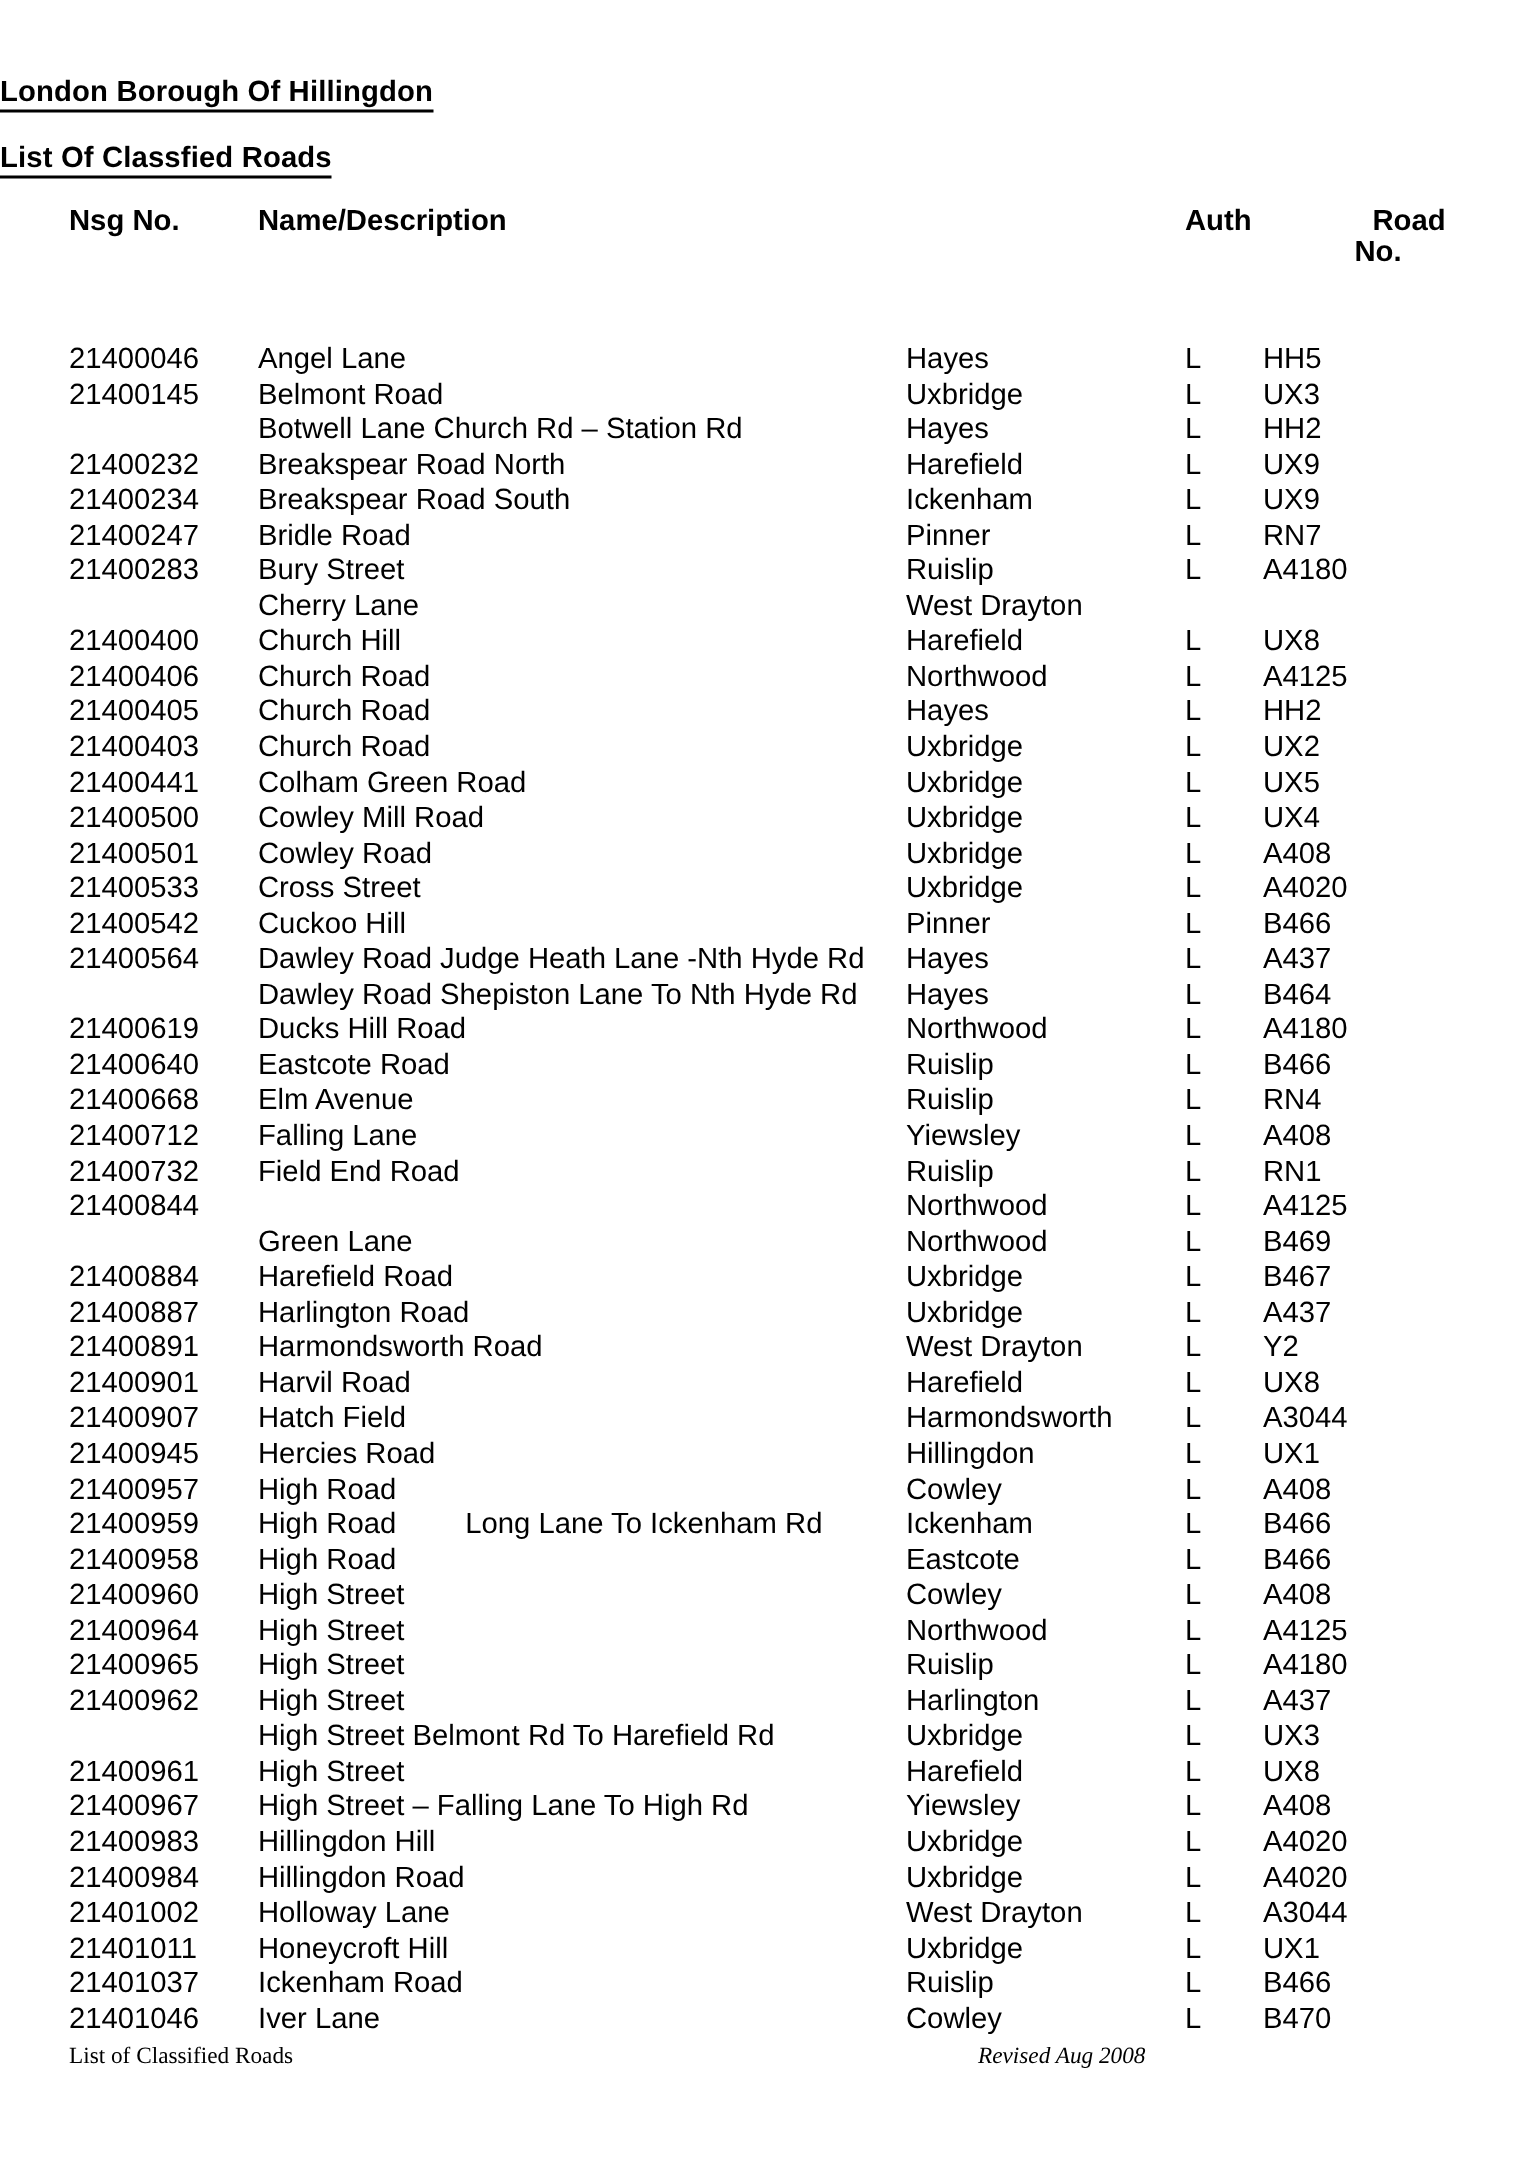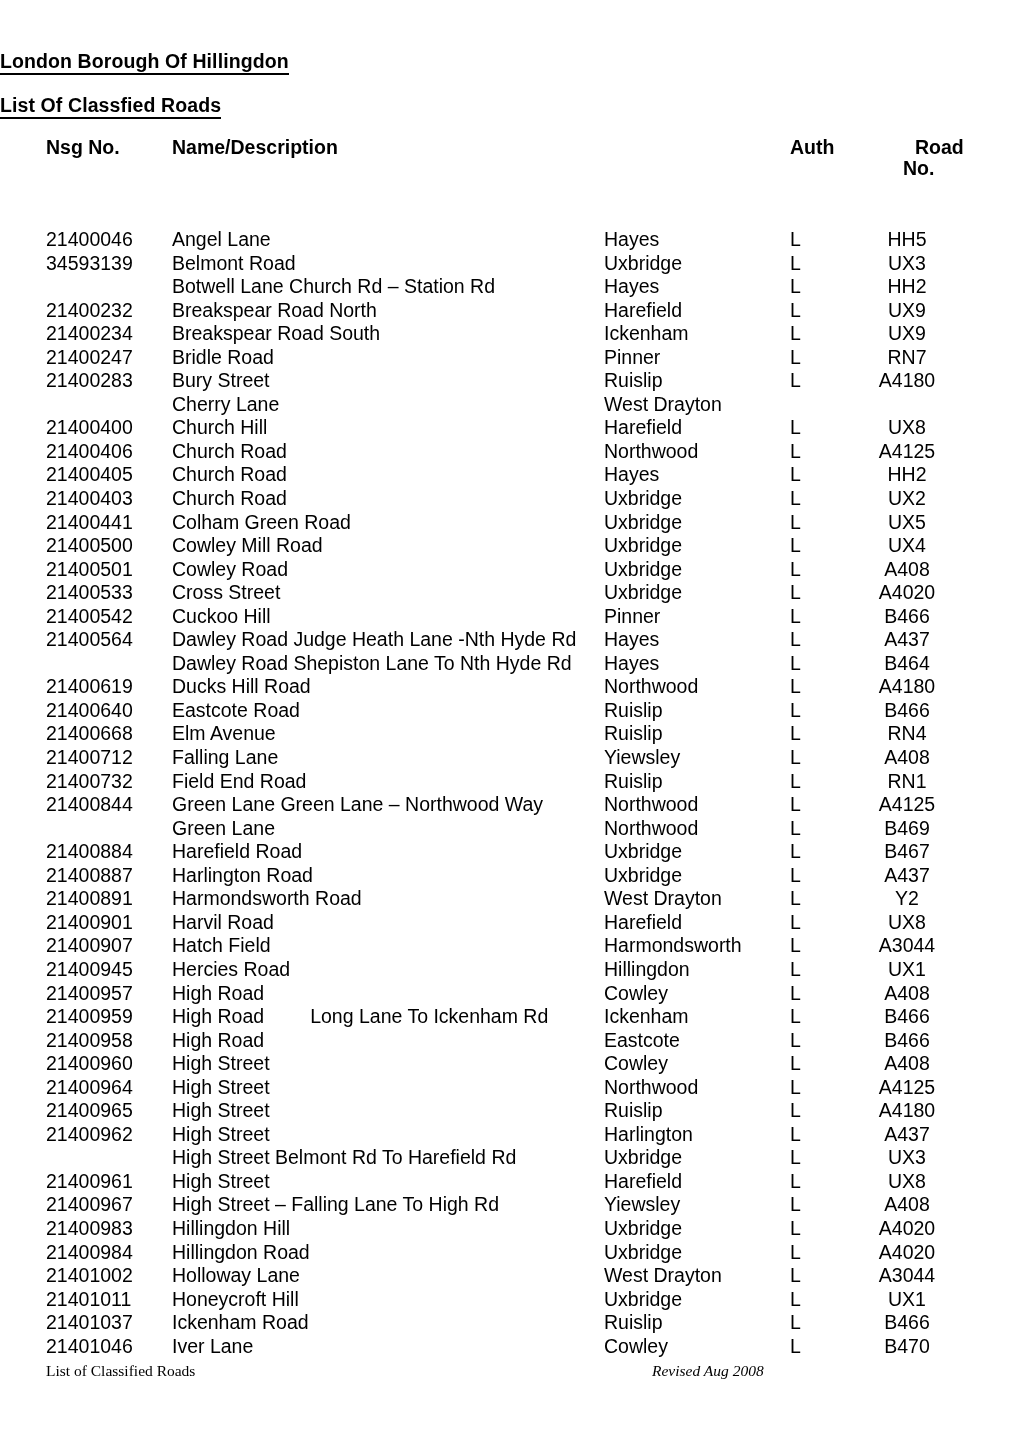--- a/index.html
+++ b/index.html
@@ -83,21 +83,21 @@
     top: 0;
     white-space: pre;
   }
   .c-nsg  { left: 46px; }
   .c-name { left: 172px; }
   .c-town { left: 604px; }
   .c-auth { left: 790px; }
   .c-road {
     left: 842px;
     width: 130px;
-    text-align: center;
+    text-align: left;
   }
 
   
   .c-name .tabgap {
     display: inline-block;
     width: 0;
   }
 
   
   .footer {
@@ -131,21 +131,21 @@
   <div class="col-header">
     <span class="h h-nsg">Nsg No.</span>
     <span class="h h-name">Name/Description</span>
     <span class="h h-auth">Auth</span>
     <span class="h h-road">Road</span>
     <span class="h h-road-2">No.</span>
   </div>
 
   <div class="rows" id="rows-container">
       <div class="row"><span class="c-nsg">21400046</span><span class="c-name">Angel Lane</span><span class="c-town">Hayes</span><span class="c-auth">L</span><span class="c-road">HH5</span></div>
-      <div class="row"><span class="c-nsg">34593139</span><span class="c-name">Belmont Road</span><span class="c-town">Uxbridge</span><span class="c-auth">L</span><span class="c-road">UX3</span></div>
+      <div class="row"><span class="c-nsg">21400145</span><span class="c-name">Belmont Road</span><span class="c-town">Uxbridge</span><span class="c-auth">L</span><span class="c-road">UX3</span></div>
       <div class="row"><span class="c-nsg"></span><span class="c-name">Botwell Lane Church Rd – Station Rd</span><span class="c-town">Hayes</span><span class="c-auth">L</span><span class="c-road">HH2</span></div>
       <div class="row"><span class="c-nsg">21400232</span><span class="c-name">Breakspear Road North</span><span class="c-town">Harefield</span><span class="c-auth">L</span><span class="c-road">UX9</span></div>
       <div class="row"><span class="c-nsg">21400234</span><span class="c-name">Breakspear Road South</span><span class="c-town">Ickenham</span><span class="c-auth">L</span><span class="c-road">UX9</span></div>
       <div class="row"><span class="c-nsg">21400247</span><span class="c-name">Bridle Road</span><span class="c-town">Pinner</span><span class="c-auth">L</span><span class="c-road">RN7</span></div>
       <div class="row"><span class="c-nsg">21400283</span><span class="c-name">Bury Street</span><span class="c-town">Ruislip</span><span class="c-auth">L</span><span class="c-road">A4180</span></div>
       <div class="row"><span class="c-nsg"></span><span class="c-name">Cherry Lane</span><span class="c-town">West Drayton</span><span class="c-auth"></span><span class="c-road"></span></div>
       <div class="row"><span class="c-nsg">21400400</span><span class="c-name">Church Hill</span><span class="c-town">Harefield</span><span class="c-auth">L</span><span class="c-road">UX8</span></div>
       <div class="row"><span class="c-nsg">21400406</span><span class="c-name">Church Road</span><span class="c-town">Northwood</span><span class="c-auth">L</span><span class="c-road">A4125</span></div>
       <div class="row"><span class="c-nsg">21400405</span><span class="c-name">Church Road</span><span class="c-town">Hayes</span><span class="c-auth">L</span><span class="c-road">HH2</span></div>
       <div class="row"><span class="c-nsg">21400403</span><span class="c-name">Church Road</span><span class="c-town">Uxbridge</span><span class="c-auth">L</span><span class="c-road">UX2</span></div>
@@ -154,21 +154,21 @@
       <div class="row"><span class="c-nsg">21400501</span><span class="c-name">Cowley Road</span><span class="c-town">Uxbridge</span><span class="c-auth">L</span><span class="c-road">A408</span></div>
       <div class="row"><span class="c-nsg">21400533</span><span class="c-name">Cross Street</span><span class="c-town">Uxbridge</span><span class="c-auth">L</span><span class="c-road">A4020</span></div>
       <div class="row"><span class="c-nsg">21400542</span><span class="c-name">Cuckoo Hill</span><span class="c-town">Pinner</span><span class="c-auth">L</span><span class="c-road">B466</span></div>
       <div class="row"><span class="c-nsg">21400564</span><span class="c-name">Dawley Road Judge Heath Lane -Nth Hyde Rd</span><span class="c-town">Hayes</span><span class="c-auth">L</span><span class="c-road">A437</span></div>
       <div class="row"><span class="c-nsg"></span><span class="c-name">Dawley Road Shepiston Lane To Nth Hyde Rd</span><span class="c-town">Hayes</span><span class="c-auth">L</span><span class="c-road">B464</span></div>
       <div class="row"><span class="c-nsg">21400619</span><span class="c-name">Ducks Hill Road</span><span class="c-town">Northwood</span><span class="c-auth">L</span><span class="c-road">A4180</span></div>
       <div class="row"><span class="c-nsg">21400640</span><span class="c-name">Eastcote Road</span><span class="c-town">Ruislip</span><span class="c-auth">L</span><span class="c-road">B466</span></div>
       <div class="row"><span class="c-nsg">21400668</span><span class="c-name">Elm Avenue</span><span class="c-town">Ruislip</span><span class="c-auth">L</span><span class="c-road">RN4</span></div>
       <div class="row"><span class="c-nsg">21400712</span><span class="c-name">Falling Lane</span><span class="c-town">Yiewsley</span><span class="c-auth">L</span><span class="c-road">A408</span></div>
       <div class="row"><span class="c-nsg">21400732</span><span class="c-name">Field End Road</span><span class="c-town">Ruislip</span><span class="c-auth">L</span><span class="c-road">RN1</span></div>
-      <div class="row"><span class="c-nsg">21400844</span><span class="c-name">Green Lane Green Lane – Northwood Way</span><span class="c-town">Northwood</span><span class="c-auth">L</span><span class="c-road">A4125</span></div>
+      <div class="row"><span class="c-nsg">21400844</span><span class="c-town">Northwood</span><span class="c-auth">L</span><span class="c-road">A4125</span></div>
       <div class="row"><span class="c-nsg"></span><span class="c-name">Green Lane</span><span class="c-town">Northwood</span><span class="c-auth">L</span><span class="c-road">B469</span></div>
       <div class="row"><span class="c-nsg">21400884</span><span class="c-name">Harefield Road</span><span class="c-town">Uxbridge</span><span class="c-auth">L</span><span class="c-road">B467</span></div>
       <div class="row"><span class="c-nsg">21400887</span><span class="c-name">Harlington Road</span><span class="c-town">Uxbridge</span><span class="c-auth">L</span><span class="c-road">A437</span></div>
       <div class="row"><span class="c-nsg">21400891</span><span class="c-name">Harmondsworth Road</span><span class="c-town">West Drayton</span><span class="c-auth">L</span><span class="c-road">Y2</span></div>
       <div class="row"><span class="c-nsg">21400901</span><span class="c-name">Harvil Road</span><span class="c-town">Harefield</span><span class="c-auth">L</span><span class="c-road">UX8</span></div>
       <div class="row"><span class="c-nsg">21400907</span><span class="c-name">Hatch Field</span><span class="c-town">Harmondsworth</span><span class="c-auth">L</span><span class="c-road">A3044</span></div>
       <div class="row"><span class="c-nsg">21400945</span><span class="c-name">Hercies Road</span><span class="c-town">Hillingdon</span><span class="c-auth">L</span><span class="c-road">UX1</span></div>
       <div class="row"><span class="c-nsg">21400957</span><span class="c-name">High Road</span><span class="c-town">Cowley</span><span class="c-auth">L</span><span class="c-road">A408</span></div>
       <div class="row"><span class="c-nsg">21400959</span><span class="c-name"><span>High Road</span><span class="tabgap" style="display: inline-block; width: 46px;"></span><span>Long Lane To Ickenham Rd</span></span><span class="c-town">Ickenham</span><span class="c-auth">L</span><span class="c-road">B466</span></div>
       <div class="row"><span class="c-nsg">21400958</span><span class="c-name">High Road</span><span class="c-town">Eastcote</span><span class="c-auth">L</span><span class="c-road">B466</span></div>

